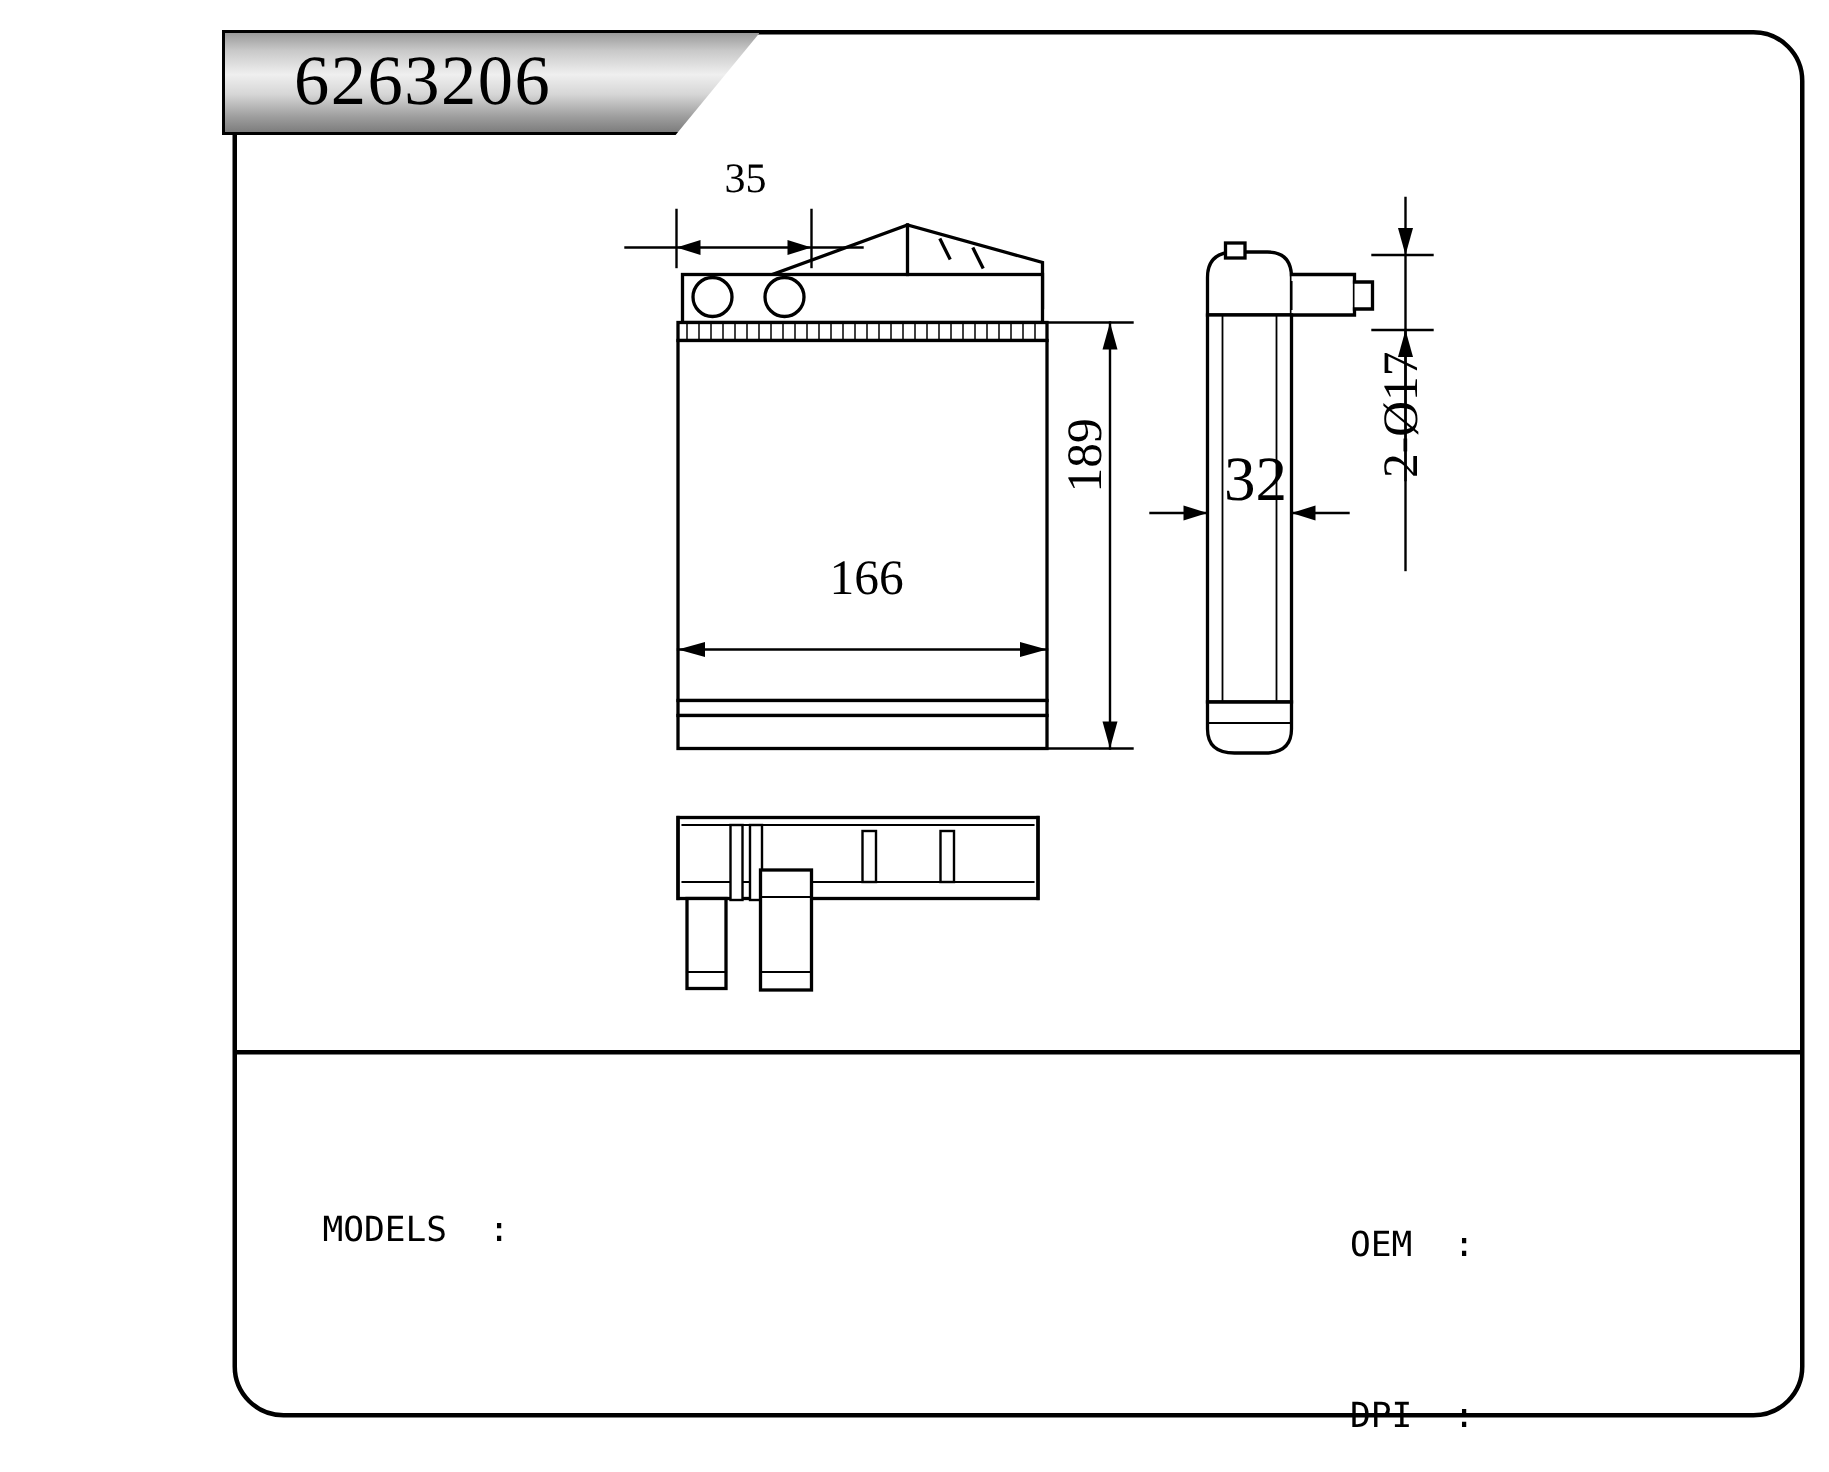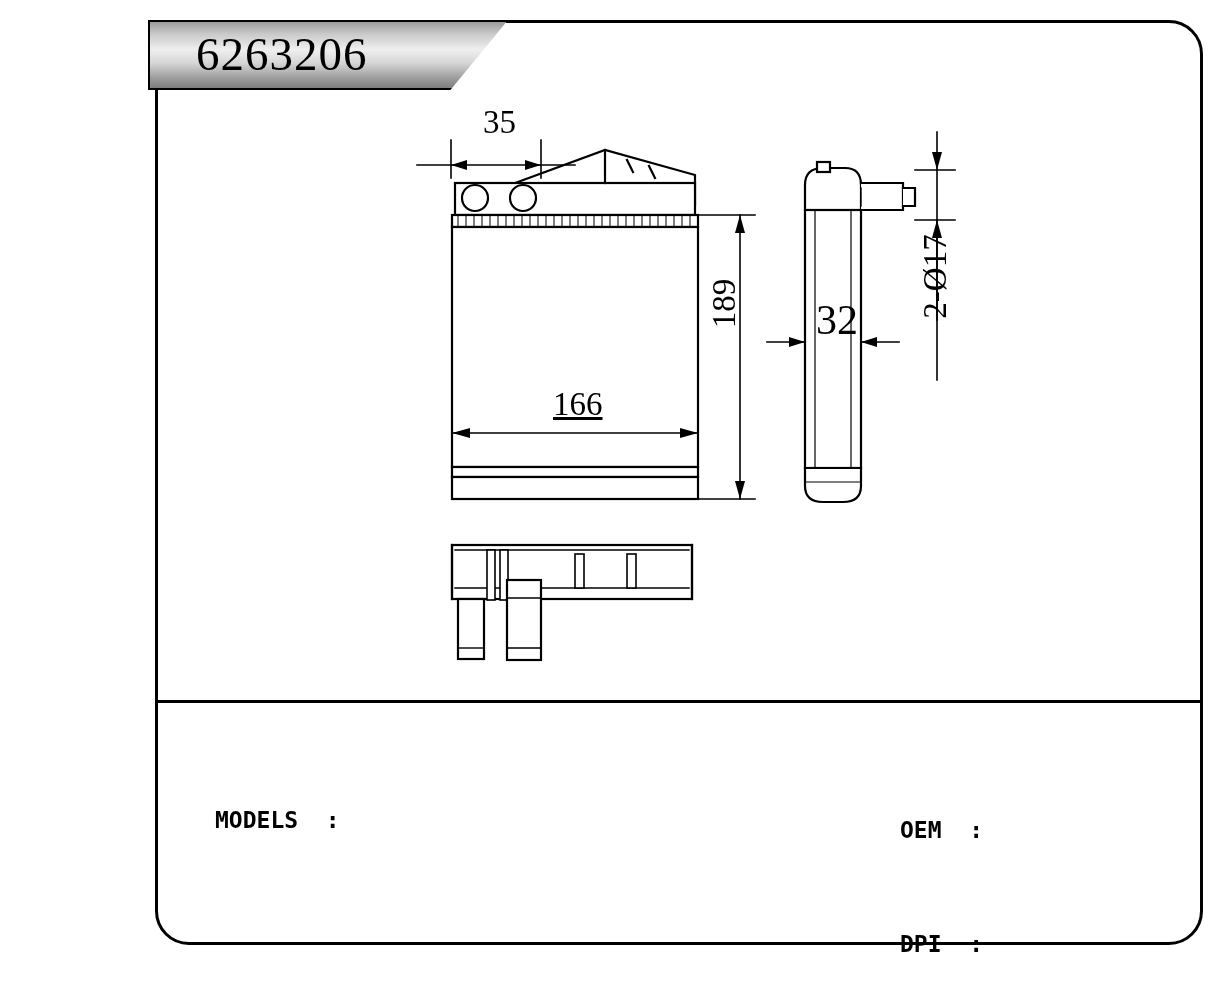--- a/index.html
+++ b/index.html
@@ -83,21 +83,21 @@
   .spec-right {
     position: absolute;
     left: 900px;
     top: 735px;
     font-family: "DejaVu Sans Mono", monospace;
     font-size: 23px;
     line-height: 38px;
     color: #000;
     white-space: pre;
   }
-  .spec-line { display: block; white-space: pre; font-weight: bold; }
+  .spec-line { display: block; white-space: pre; }
   .spec-italic { font-family: "Liberation Serif", serif; font-style: italic; font-size: 26px; }
   .dim-label {
     position: absolute;
     font-family: "Liberation Serif", serif;
     color: #000;
     white-space: nowrap;
   }
   .rot90 { transform: rotate(-90deg); transform-origin: 50% 50%; }
 </style>
 </head>
@@ -232,25 +232,25 @@
       <rect x="472" y="534" width="9" height="34" fill="#ffffff" stroke-width="1.6"></rect>
 
       <rect x="303" y="579" width="26" height="60" fill="#ffffff"></rect>
       <path d="M 303 628 L 329 628" stroke-width="1.4"></path>
       <rect x="352" y="560" width="34" height="80" fill="#ffffff"></rect>
       <path d="M 352 628 L 386 628" stroke-width="1.4"></path>
       <path d="M 352 578 L 386 578" stroke-width="1.4"></path>
     </g>
   </svg>
 
-  <div class="dim-label" style="left:483px; top:104px; font-size:33px;">35</div>
+  <div class="dim-label" style="left:483px; top:104px; font-size:28px;">35</div>
 
   <div class="dim-label rot90" style="left:700px; top:285px; font-size:33px;">189</div>
 
-  <div class="dim-label" style="left:553px; top:386px; font-size:33px;text-decoration:underline;">166</div>
+  <div class="dim-label" style="left:553px; top:368px; font-size:33px;">166</div>
 
   <div class="dim-label" style="left:816px; top:296px; font-size:42px;">32</div>
 
   <div class="dim-label rot90" style="left:893px; top:258px; font-size:33px;">2-Ø17</div>
 
   <div class="spec-left">
     <span class="spec-line">MODELS  :</span>
     
     
     

